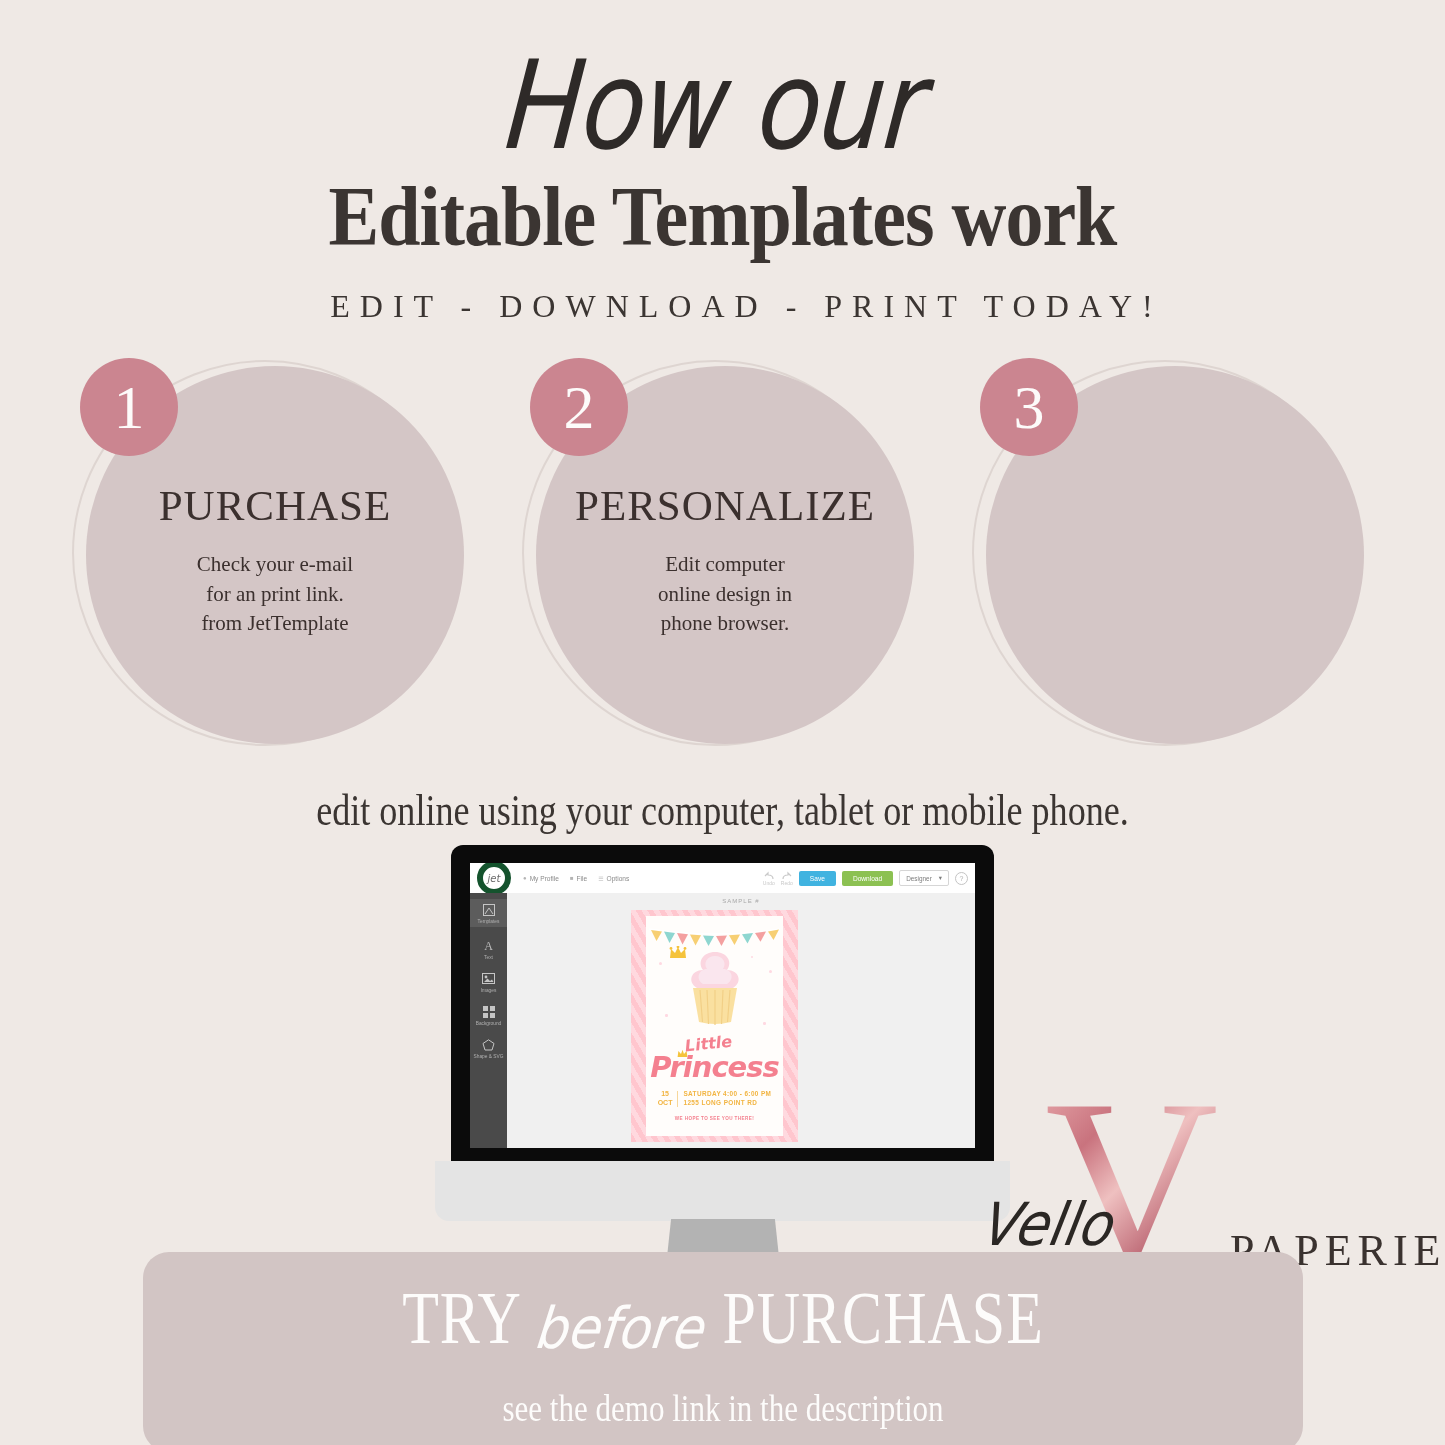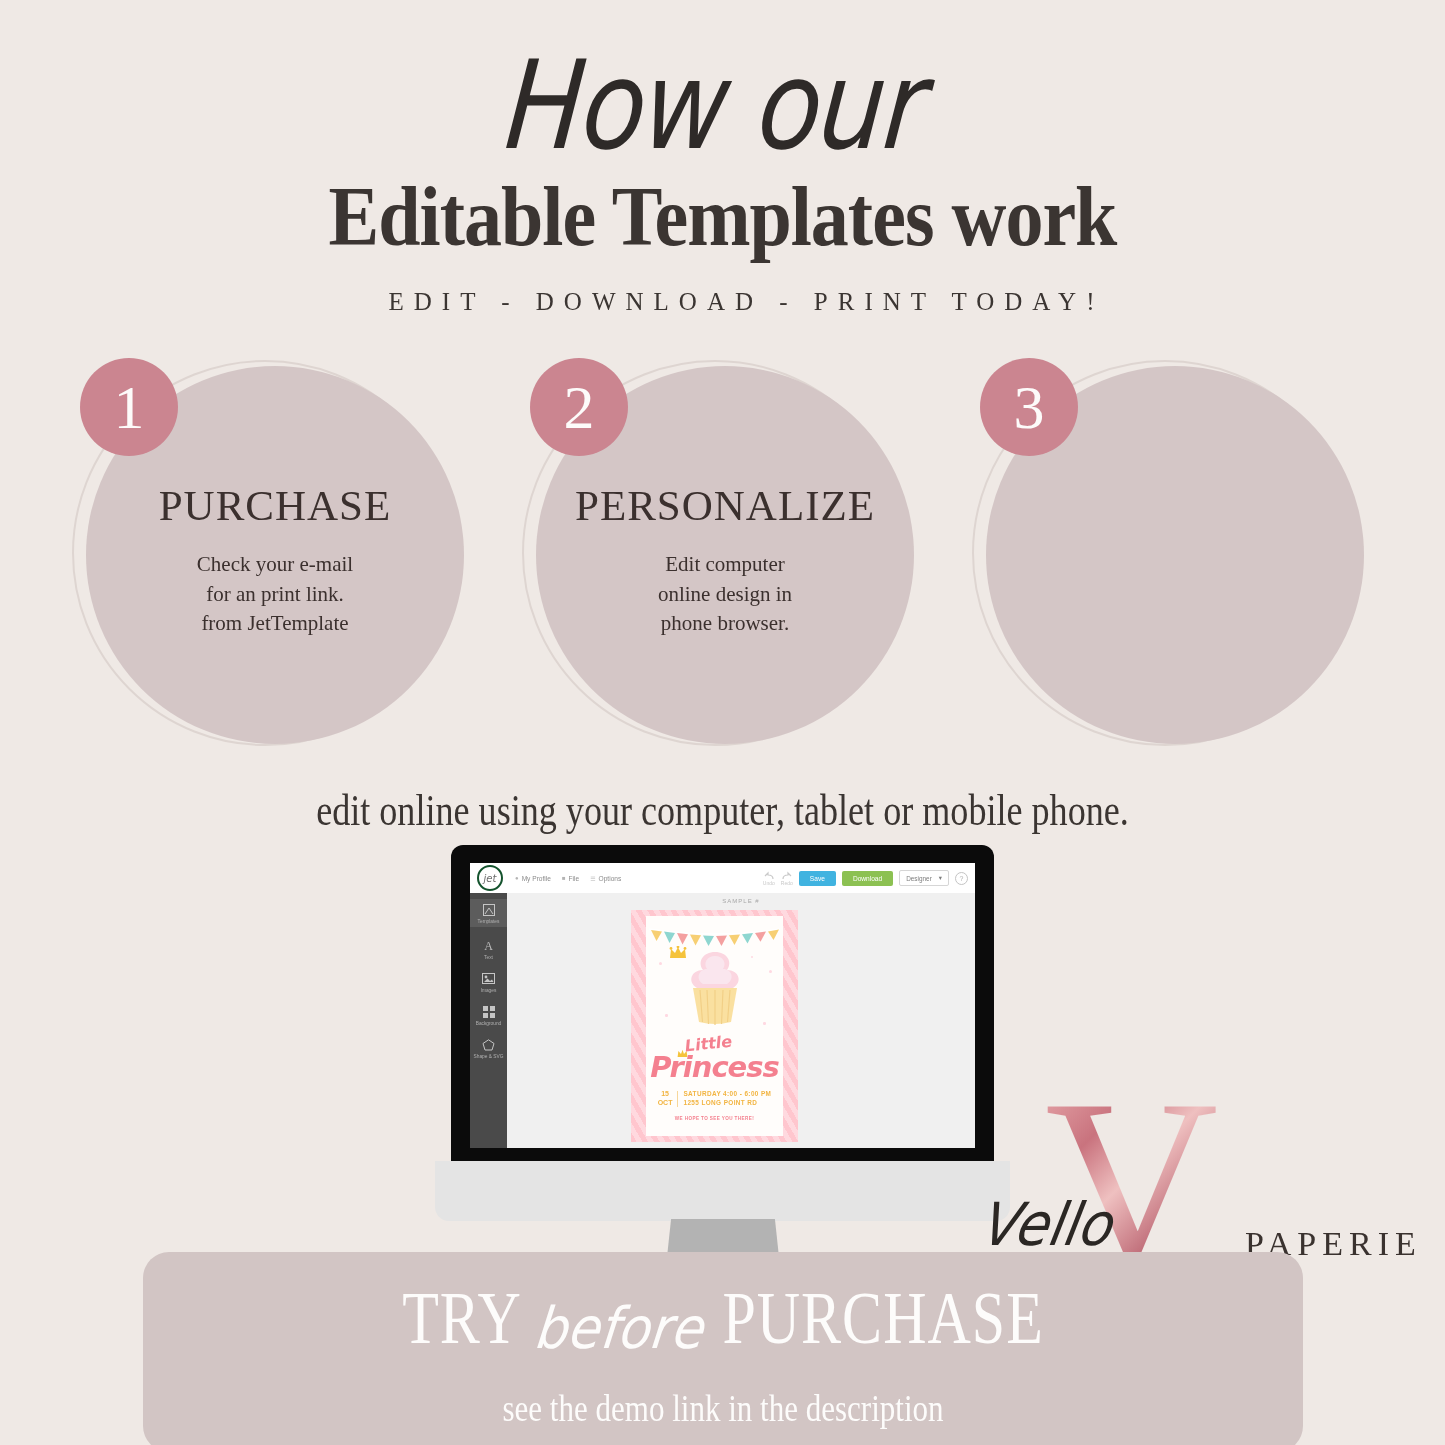--- a/index.html
+++ b/index.html
@@ -34,21 +34,21 @@
     letter-spacing:-1px;
     color:#3b3532;
     transform:scaleY(1.12);
     transform-origin:center top;
   }
   .hdr-sub{
     position:absolute;left:0;right:0;top:288px;
     text-align:center;
     font-family:"Liberation Serif",serif;
     font-weight:400;
-    font-size:25px;
+    font-size:32px;
     letter-spacing:10px;
     color:#3b3532;
     padding-left:48px;
   }
 
   
   .steps{position:absolute;left:0;top:352px;width:1445px;height:410px;}
   .step{position:absolute;width:400px;height:400px;}
   .step.s1{left:64px;}
   .step.s2{left:514px;}
@@ -134,21 +134,21 @@
   }
 
   
   .ed-top{
     position:absolute;left:0;top:0;width:505px;height:30px;
     background:#ffffff;border-bottom:1px solid #e7e7e7;
     display:flex;align-items:center;
   }
   .ed-logo{
     width:22px;height:22px;margin-left:7px;border-radius:50%;
-    border:2px solid #14532d;
+    border:6px solid #14532d;
     display:flex;align-items:center;justify-content:center;
     font-family:"DejaVu Sans",sans-serif;font-style:italic;
     font-size:10px;color:#6b6b6b;
   }
   .ed-menu{display:flex;align-items:center;margin-left:12px;gap:11px;}
   .ed-menu-item{
     display:flex;align-items:center;gap:3px;
     font-family:"Liberation Sans",sans-serif;
     font-size:6.6px;color:#8b8b8b;
   }
@@ -257,23 +257,23 @@
     color:transparent;
   }
   .brand-script{
     position:absolute;left:0;top:118px;width:270px;
     font-family:"DejaVu Sans",sans-serif;font-style:italic;
     font-size:54px;color:#2b2724;
     transform:skewX(-12deg) scaleY(1.1);
     text-align:left;
   }
   .brand-paperie{
-    position:absolute;left:260px;top:150px;
-    font-family:"Liberation Serif",serif;
-    font-size:34px;letter-spacing:6px;color:#3a322f;
+    position:absolute;left:245px;top:150px;
+    font-family:"Liberation Serif",serif;
+    font-size:44px;letter-spacing:6px;color:#3a322f;
   }
 
   
   .banner{
     position:absolute;left:143px;top:1252px;width:1160px;height:200px;
     background:#d2c5c4;border-radius:26px;
   }
   .bn-line{
     position:absolute;left:0;right:0;top:40px;
     display:flex;align-items:baseline;justify-content:center;gap:16px;

